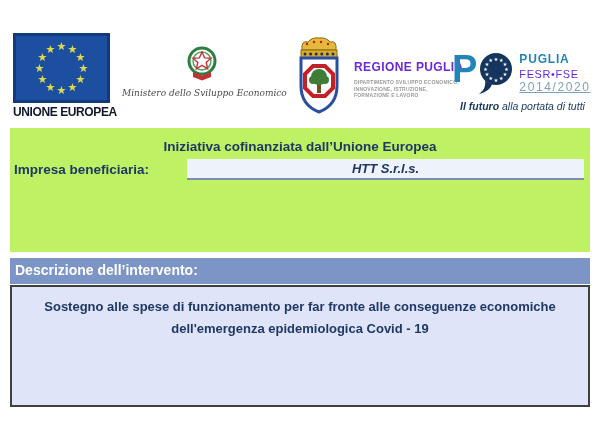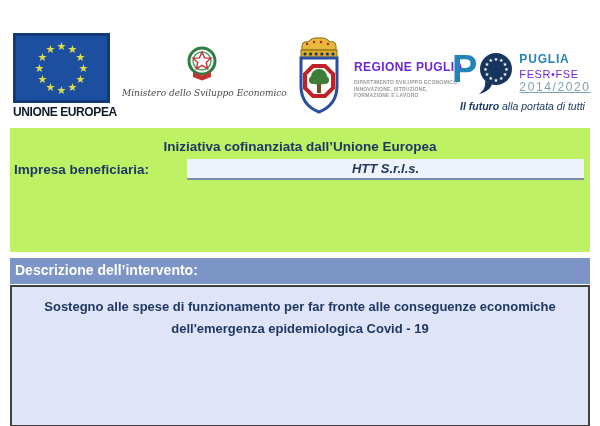--- a/index.html
+++ b/index.html
@@ -54,21 +54,21 @@
   }
   .ben-value { font-style:italic; font-size:13px; }
 
   
   .desc-header {
     position:absolute; left:10px; top:258px; width:580px; height:26px;
     background:#7d94c6; color:#ffffff; font-weight:bold; font-size:14px;
     line-height:25px; padding-left:5px;
   }
   .desc-box {
-    position:absolute; left:10px; top:285px; width:580px; height:142px;
+    position:absolute; left:10px; top:285px; width:580px; height:122px;
     background:#dfe4f8; border:2px solid #3f3f3f;
     padding:9px 8px 0;
   }
   .desc-text {
     color:#1f3864; font-weight:bold; font-size:13px;
     text-align:center; line-height:22px;
   }
 </style>
 </head>
 <body>

